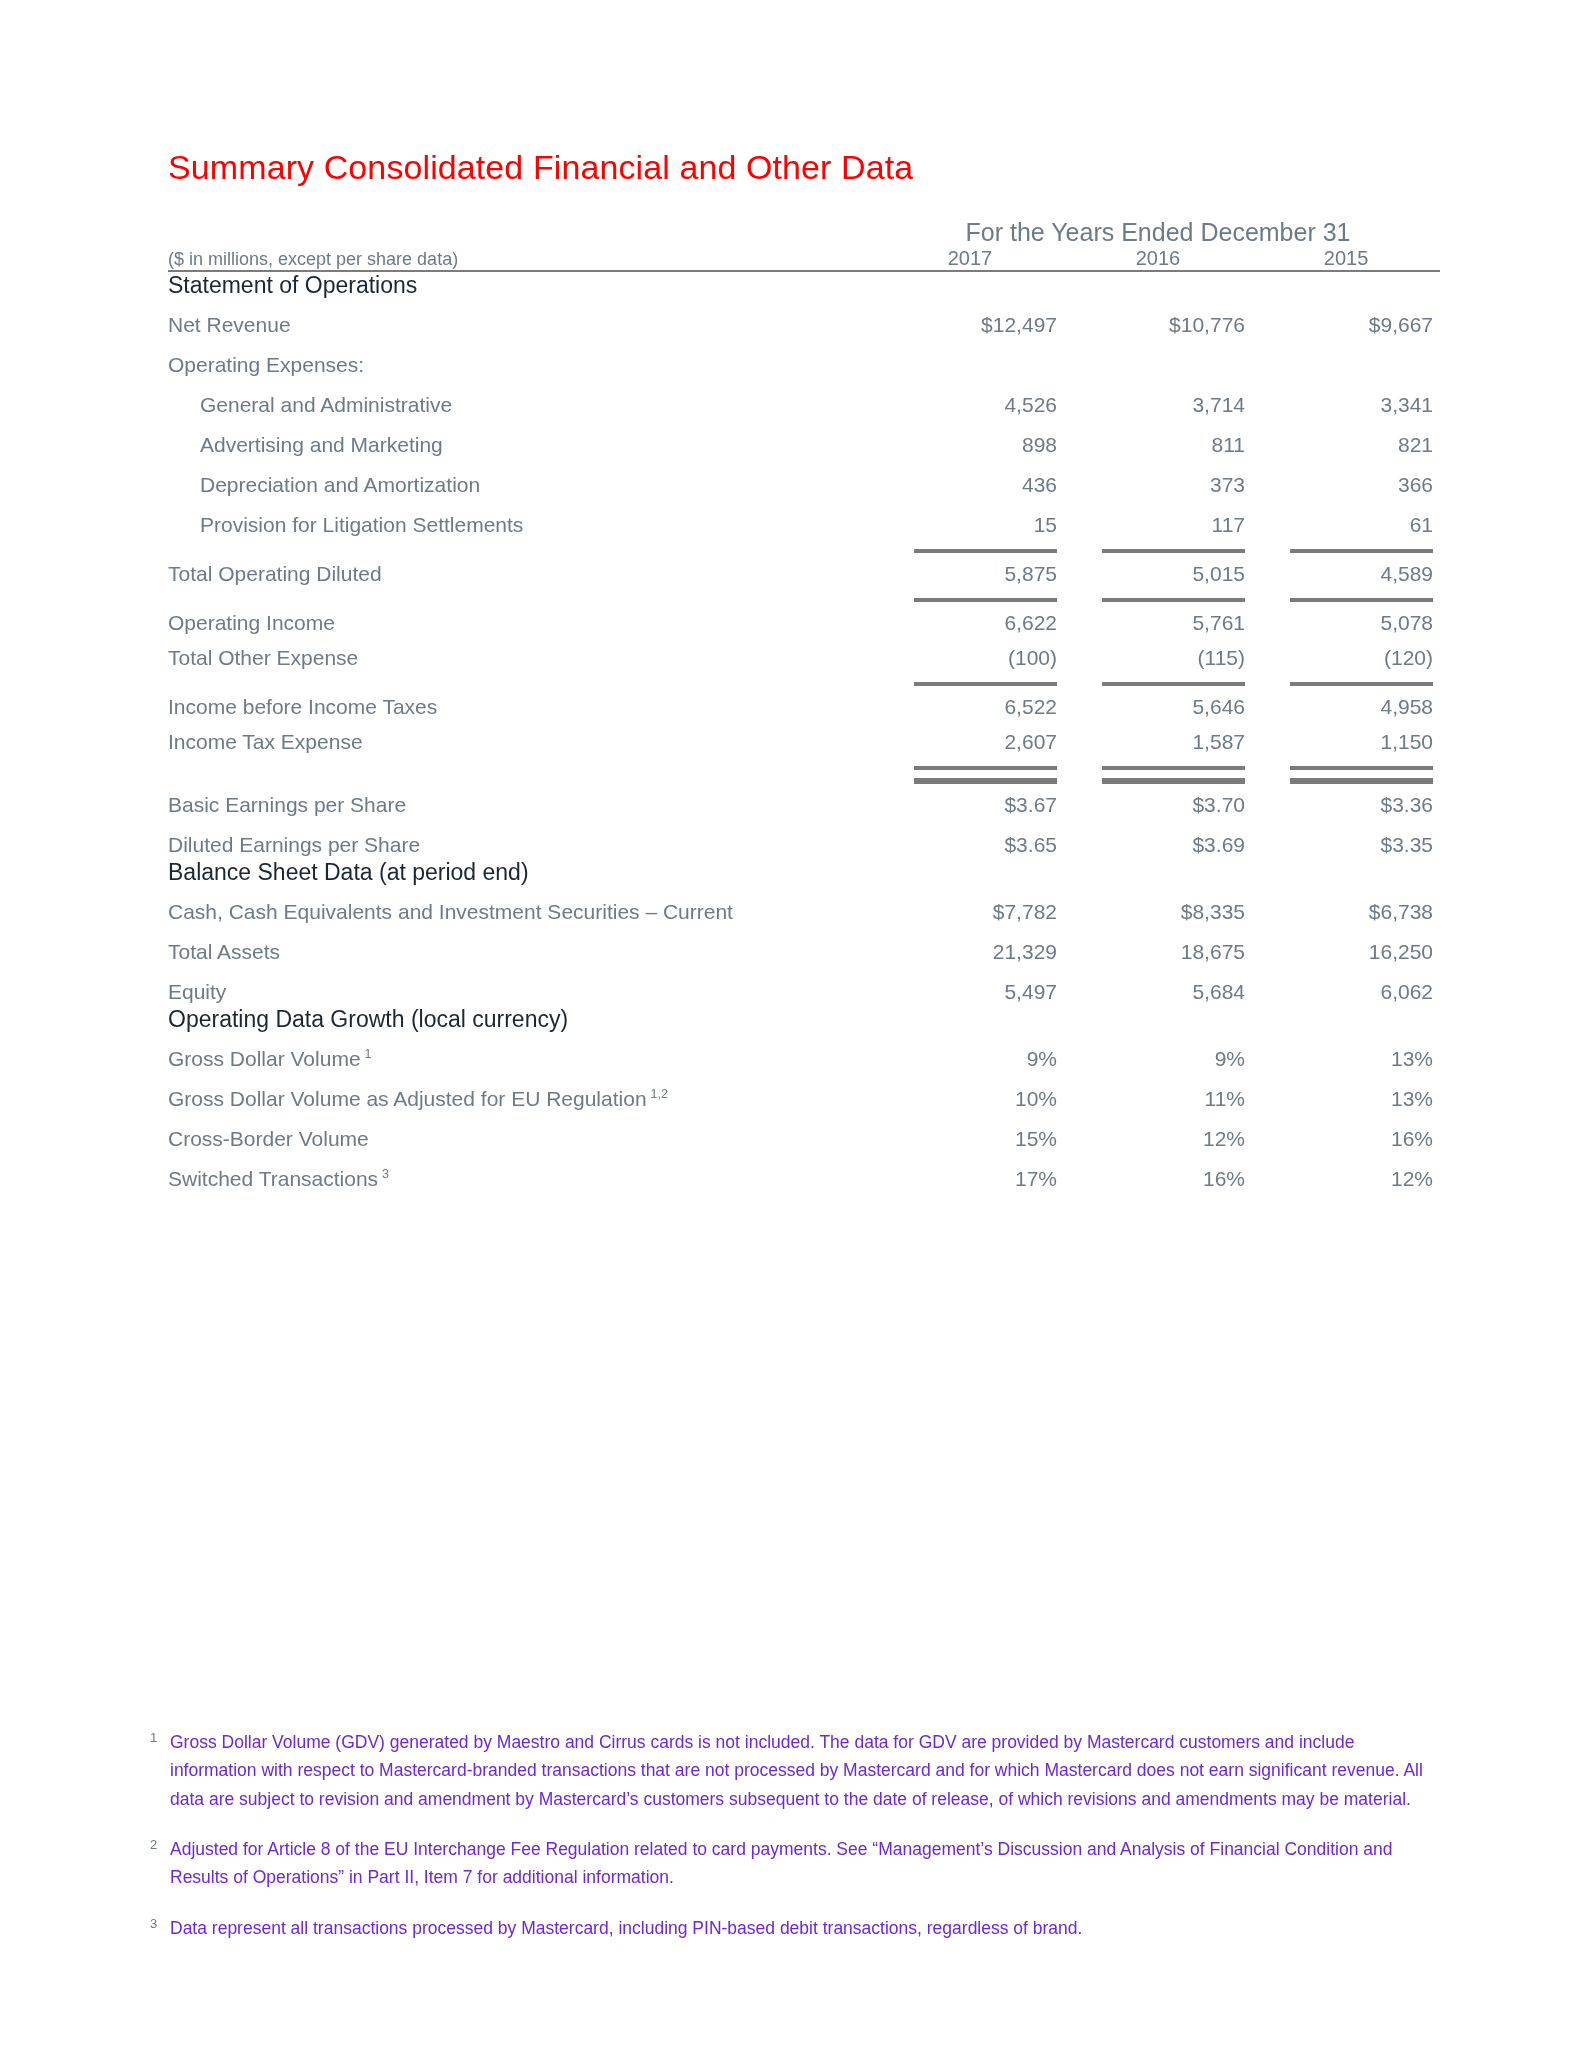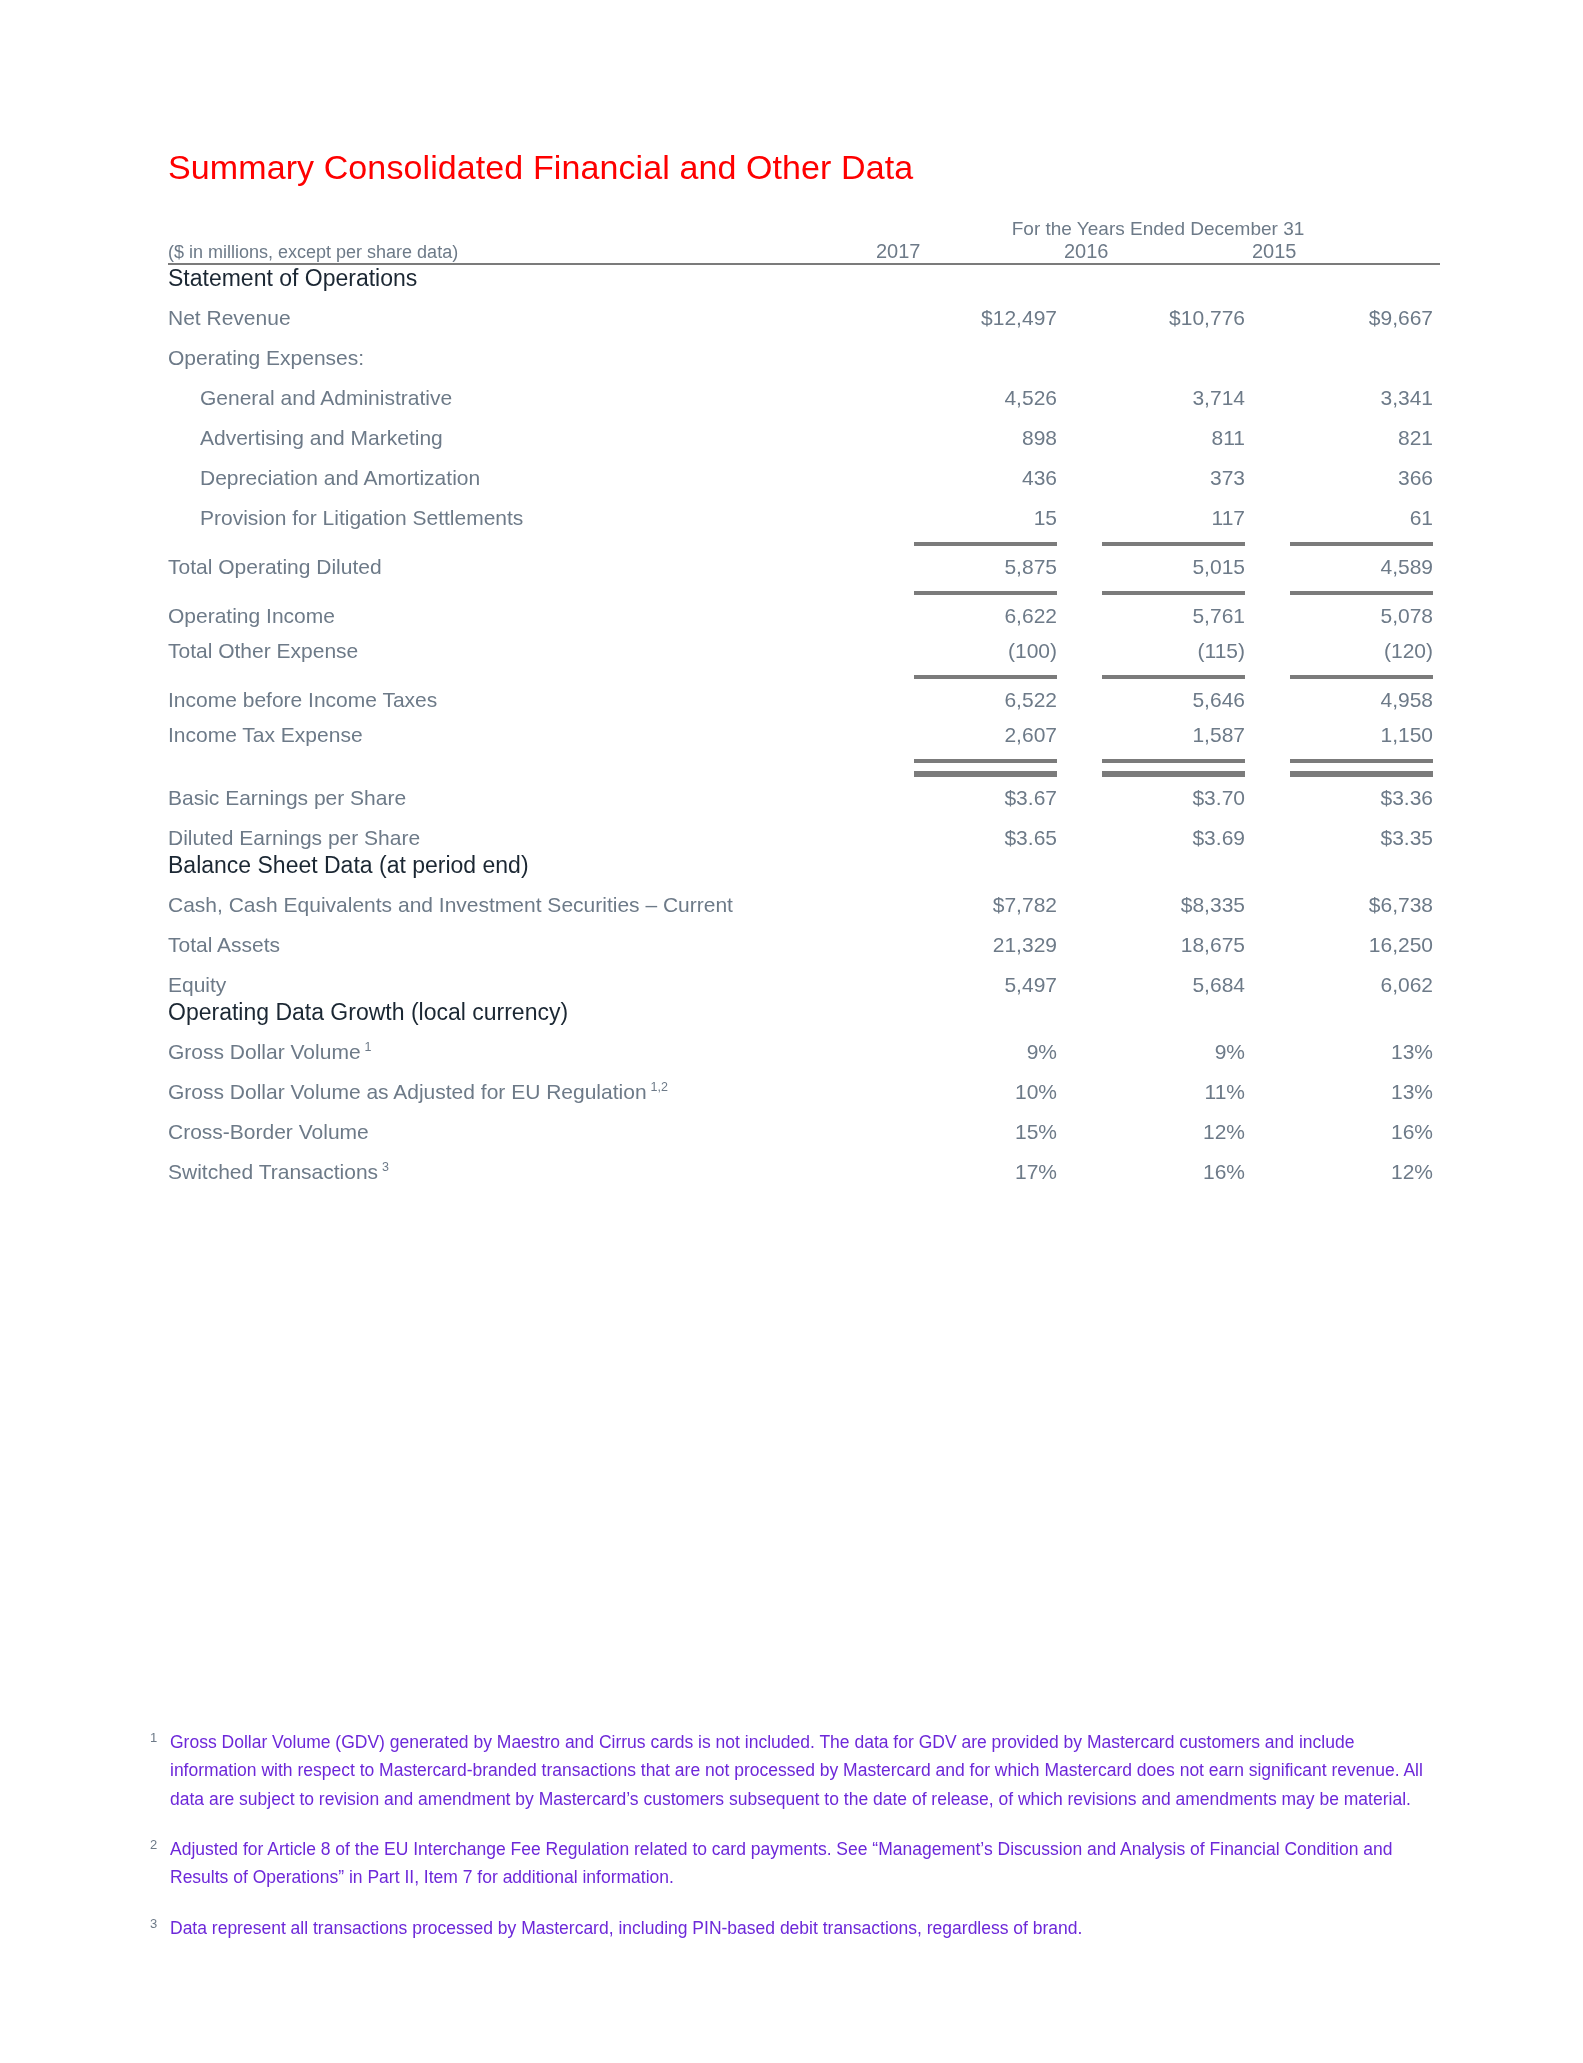--- a/index.html
+++ b/index.html
@@ -50,32 +50,33 @@
   table.fin col.c-num   { width: 188px; }
 
   table.fin td, table.fin th {
     padding: 0;
     vertical-align: bottom;
     font-weight: 400;
   }
 
   .spanhead {
     text-align: center;
-    font-size: 19px;
+    font-size: 25px;
     color: #6d7a88;
     padding-bottom: 10px;
     white-space: nowrap;
   }
   .unit-note {
     font-size: 18px;
     color: #6d7a88;
     padding-bottom: 7px;
     white-space: nowrap;
   }
   .yearhead {
+    text-align: center;
     font-size: 20px;
     color: #6d7a88;
     padding-bottom: 7px;
   }
   .head-rule td {
     border-bottom: 2.5px solid #7b7b7b;
     height: 0;
     font-size: 0;
     line-height: 0;
   }

